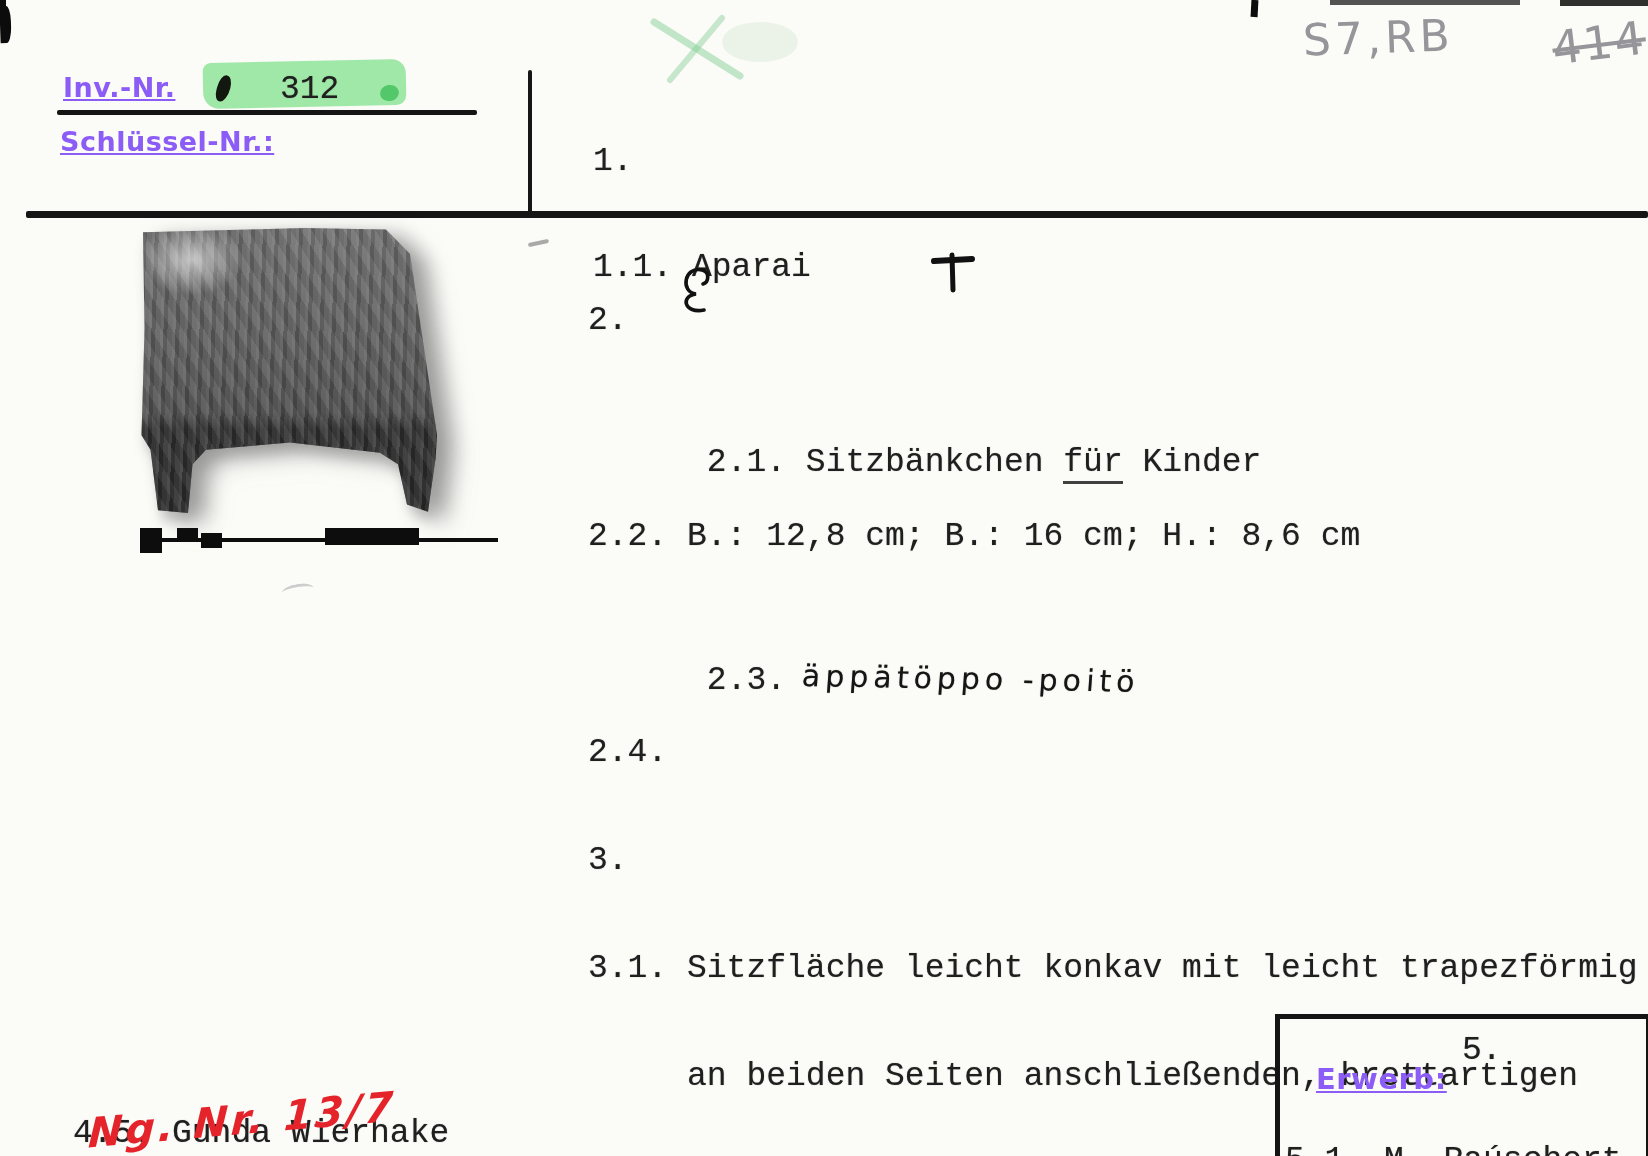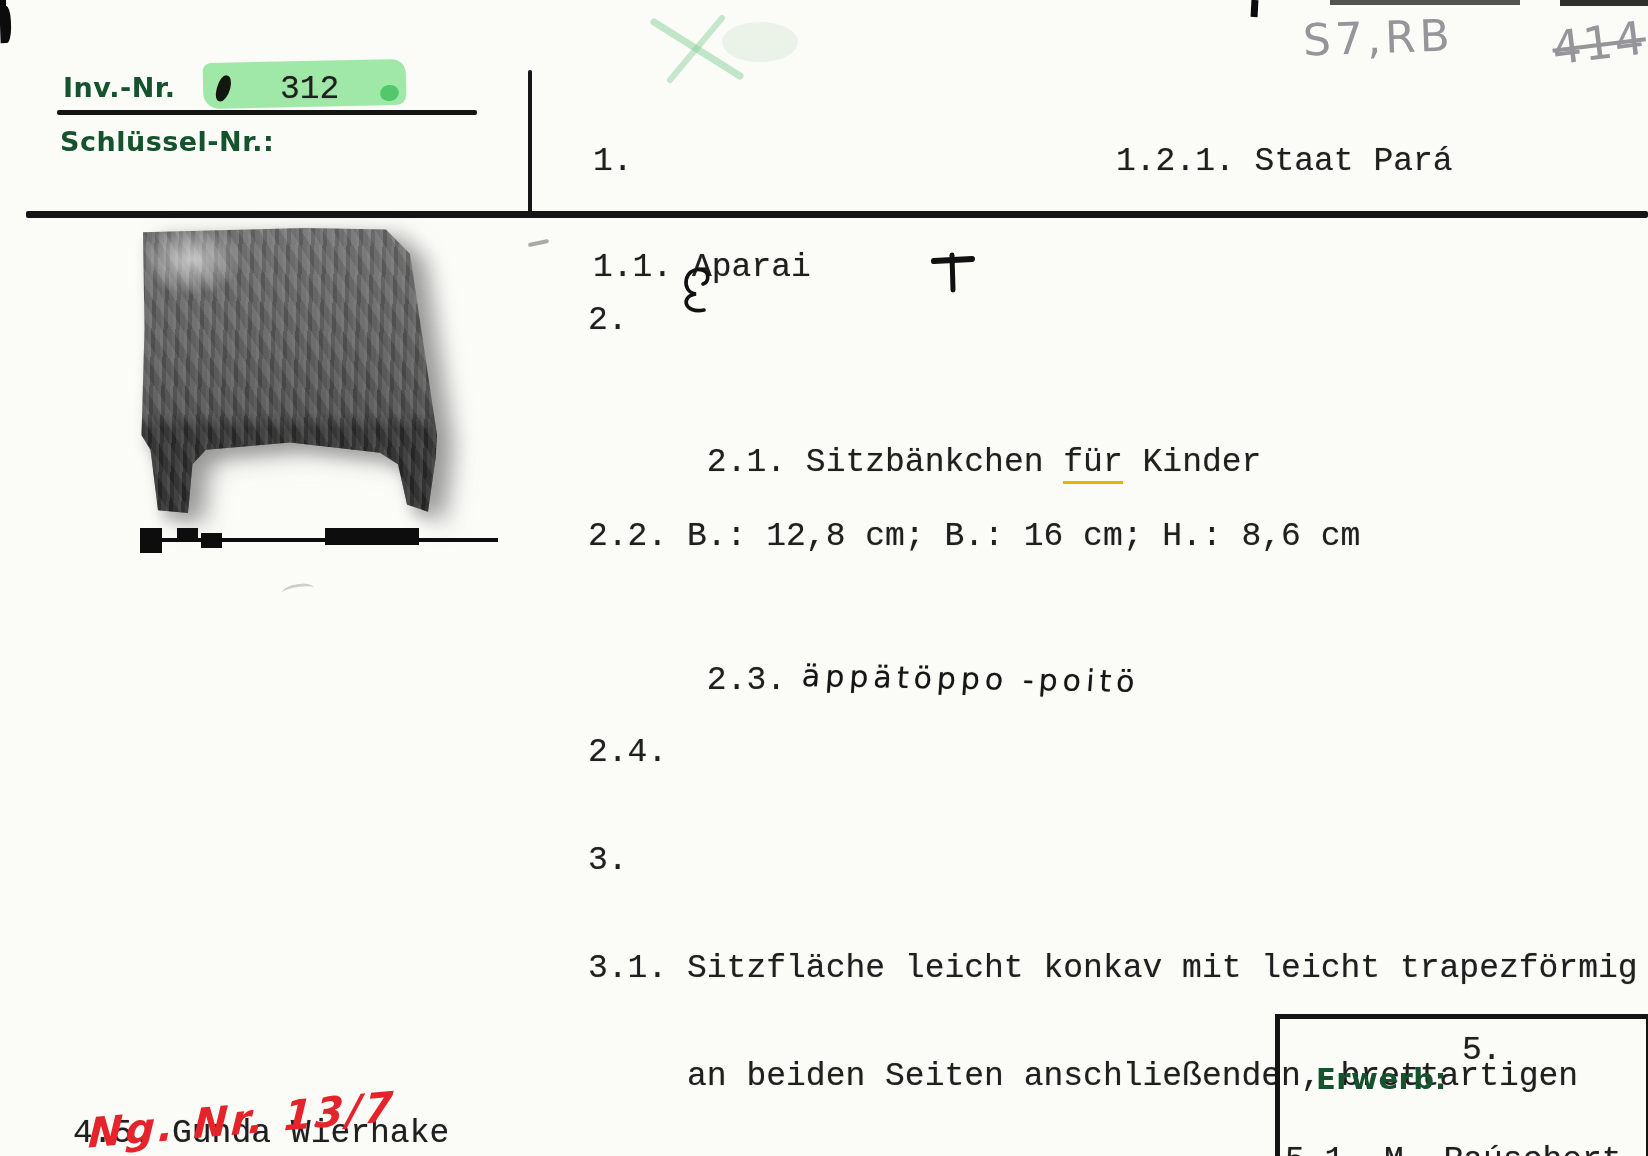--- a/index.html
+++ b/index.html
@@ -10,21 +10,21 @@
     color:#1c1c1c;
   }
   
   .tw{ font-family:"Liberation Mono", monospace; font-size:33px; color:#1f1f1f;
        white-space:pre; text-shadow:0 0 1px rgba(20,20,20,.45); }
   .block{ position:absolute; }
   .block > div{ height:34px; line-height:34px; }
   .lh32 > div{ height:32.4px; line-height:32.4px; }
   
   .plabel{ position:absolute; font-family:"DejaVu Sans", sans-serif; font-weight:600;
-           font-size:27px; color:#14532d; letter-spacing:.5px; }
+           font-size:27px; color:#8b5cf6; letter-spacing:.5px;text-decoration:underline; }
   
   .rule{ position:absolute; background:#151515; border-radius:2px; }
   
   .hl{ position:absolute; left:203px; top:61px; width:203px; height:46px;
        background:#8fe49a; opacity:.85; border-radius:8px 14px 10px 16px;
        transform:rotate(-1.2deg); }
   .hl-spot{ position:absolute; left:380px; top:85px; width:19px; height:16px;
        background:#49c463; opacity:.9; border-radius:50%; transform:rotate(-10deg); }
   .ink-blob{ position:absolute; left:217px; top:75px; width:13px; height:27px;
        background:#12180f; border-radius:55% 45% 60% 40%; transform:rotate(14deg); }
@@ -33,21 +33,21 @@
        font-weight:400; }
   .pencil.code{ left:1303px; top:12px; font-size:44px; letter-spacing:4px; transform:rotate(-2deg); }
   .pencil.num{ left:1552px; top:16px; font-size:46px; letter-spacing:2px; transform:rotate(-7deg);
        text-decoration:line-through; text-decoration-thickness:4px; }
   .rednote{ position:absolute; left:88px; top:1096px; font-family:"DejaVu Sans", sans-serif;
        font-size:41px; font-style:italic; font-weight:700; color:#e4232b;
        letter-spacing:3px; transform:rotate(-5deg) skewX(-8deg); }
   .handink{ font-family:"DejaVu Sans", sans-serif; font-size:30px; font-weight:500;
        letter-spacing:5px; color:#151515; transform:rotate(1deg) skewX(-3deg);
        display:inline-block; margin-left:16px; }
-  .u-underline{ border-bottom:3px solid #eab308;font-family:Liberation Mono, monospace; }
+  .u-underline{ border-bottom:3px solid #404040;font-family:Liberation Mono, monospace; }
   
   .photo{ position:absolute; left:140px; top:228px; width:300px; height:288px;
     filter:drop-shadow(16px 6px 10px rgba(110,110,110,.55)) drop-shadow(4px 10px 6px rgba(120,120,120,.35)); }
   .stool{ width:100%; height:100%;
     clip-path:polygon(1% 1.5%,55% 0%,82% .5%,90% 9%,99% 72%,98.5% 80%,96% 98.5%,
       89% 96%,86% 82%,80% 78%,50% 74.5%,22% 77%,17.5% 82%,16% 99%,6% 98%,
       3.5% 77%,.5% 72%,1.5% 35%);
     background:
       radial-gradient(80px 55px at 17% 11%, rgba(255,255,255,.6), rgba(255,255,255,0) 65%),
       repeating-linear-gradient(92deg, rgba(255,255,255,.10) 0 3px, rgba(0,0,0,.10) 3px 7px, rgba(255,255,255,.05) 7px 12px),
@@ -98,21 +98,20 @@
   <div class="plabel" style="left:60px;top:126px;">Schlüssel-Nr.:</div>
 
   <div class="rule" style="left:528px;top:70px;width:4px;height:148px;"></div>
   <div class="rule" style="left:26px;top:211px;width:1622px;height:7px;"></div>
 
   <div class="block tw lh32" style="left:593px;top:72px;">
     <div>1.</div>
     <div>1.1. Aparai</div>
   </div>
   <div class="block tw lh32" style="left:1116px;top:72px;">
-    <div>1.2.1. Staat Pará</div>
   </div>
 
   <div class="photo">
     <div class="stool"></div>
   </div>
   <div class="scalebar">
     <div class="sb" style="left:0;top:10px;width:358px;height:4px;"></div>
     <div class="sb" style="left:0;top:0;width:22px;height:25px;"></div>
     <div class="sb" style="left:37px;top:0;width:21px;height:14px;"></div>
     <div class="sb" style="left:61px;top:5px;width:21px;height:15px;"></div>

